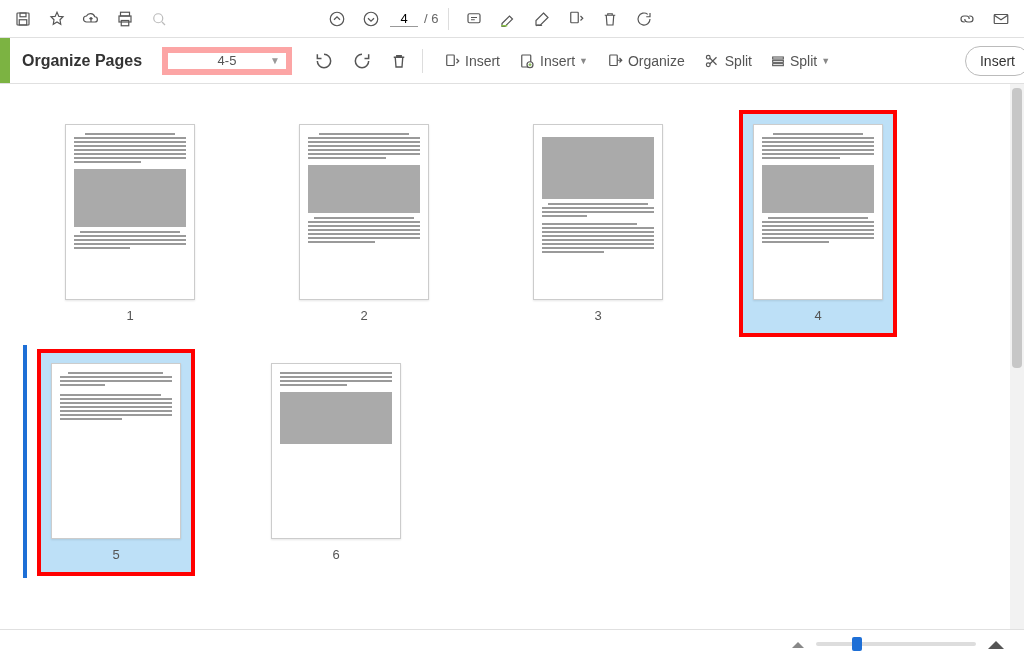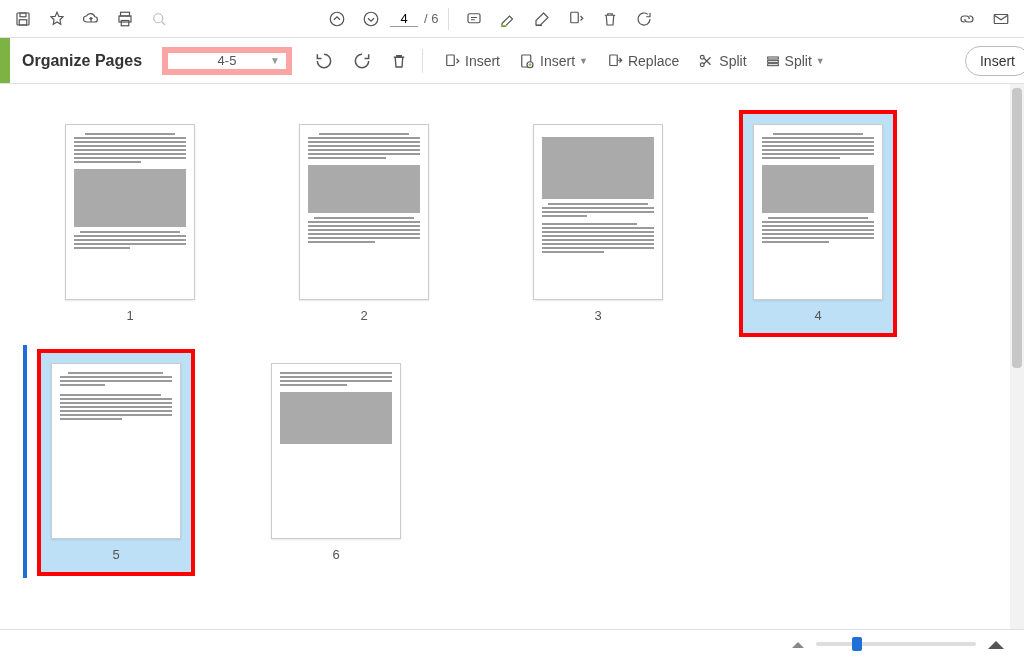--- a/index.html
+++ b/index.html
@@ -177,21 +177,21 @@
         <path d="M16 15v4M14 17h4" stroke="#7cb342"></path>
       </svg>
     <span class="lbl">Insert</span>
     <span style="margin-left:4px;font-size:9px;color:#888">▼</span>
   </div>
   <div class="text-btn">
     <svg width="18" height="18" viewBox="0 0 24 24" fill="none" stroke="#555" stroke-width="1.6">
         <rect x="5" y="4" width="10" height="14" rx="1"></rect>
         <path d="M18 8l3 3-3 3M21 11h-6"></path>
       </svg>
-    <span class="lbl">Replace</span>
+    <span class="lbl">Organize</span>
   </div>
   <div class="text-btn">
     <svg width="18" height="18" viewBox="0 0 24 24" fill="none" stroke="#555" stroke-width="1.6">
         <circle cx="7" cy="7" r="2.5"></circle>
         <circle cx="7" cy="17" r="2.5"></circle>
         <path d="M9 8l9 9M9 16l9-9"></path>
       </svg>
     <span class="lbl">Split</span>
   </div>
   <div class="text-btn">

